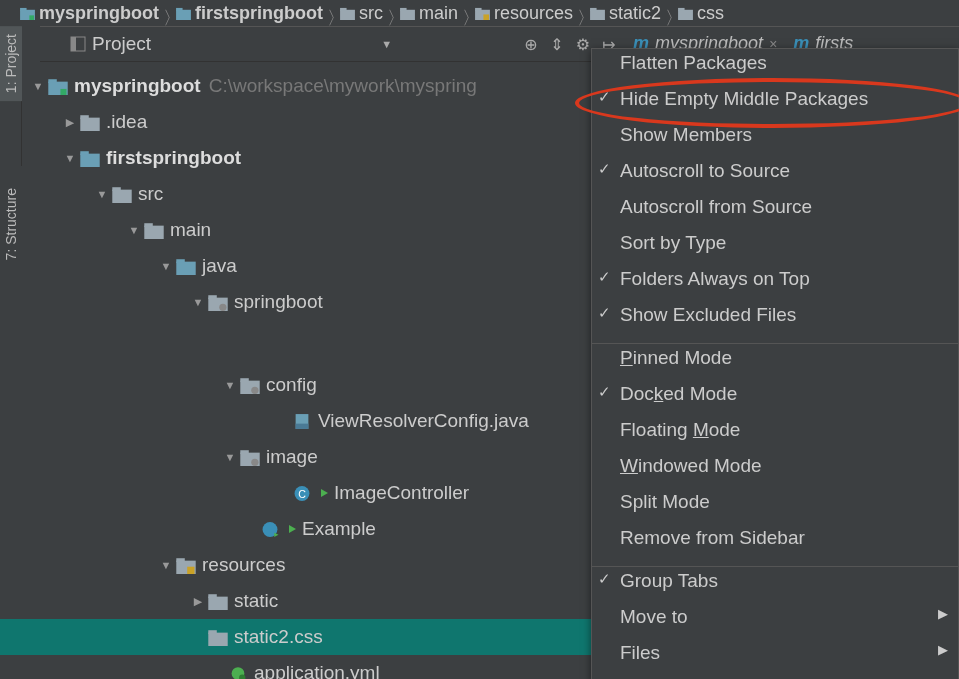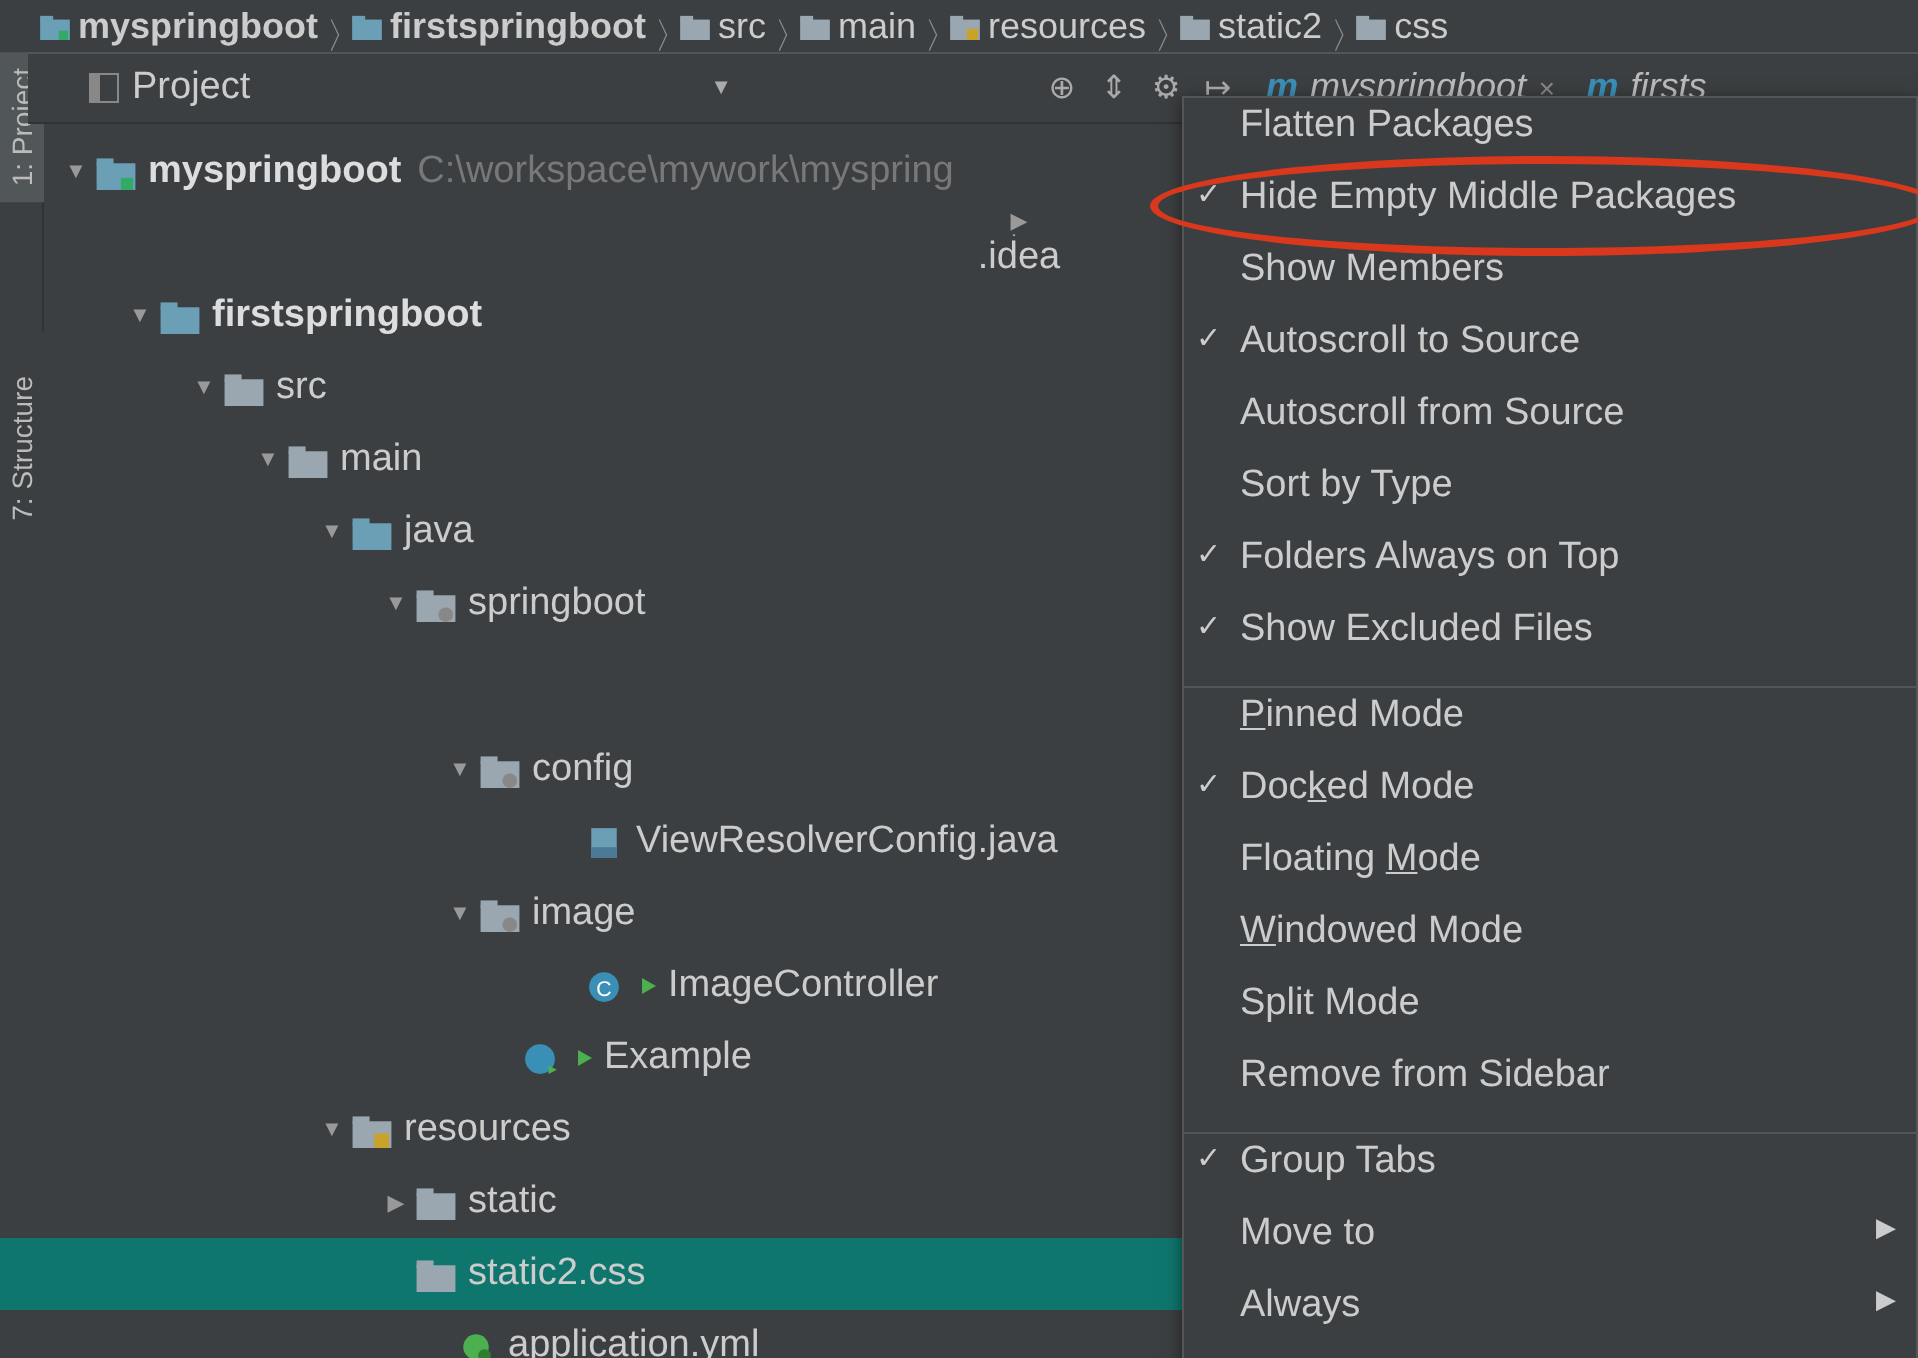--- a/index.html
+++ b/index.html
@@ -107,21 +107,21 @@
     </span>
 </div>
 
 <div class="sidetabs-left">
   <div class="sidetab active">1: Project</div>
 </div>
 <div class="sidetabs-left2">
   <div class="sidetab">7: Structure</div>
 </div>
 
-<div class="toolbar" style="margin-left:14px;">
+<div class="toolbar" style="margin-left:40px;">
   <div class="toolbar-left">
     <svg width="16" height="16">
         <rect x="1" y="1" width="14" height="14" fill="none" stroke="#888"></rect>
         <rect x="1" y="1" width="5" height="14" fill="#888"></rect>
       </svg>
     <span class="toolbar-title">Project</span>
     <span class="dropdown-tri" style="margin-left:230px;">▼</span>
   </div>
   <div class="toolbar-icons">
     <span class="ti">⊕</span>
@@ -147,21 +147,21 @@
   <div class="tree-row" style="padding-left:0;">
     <span class="arrow down"></span>
     <svg class="ticon" viewBox="0 0 16 14">
         <rect x="0" y="3" width="16" height="11" fill="#6a9fb5"></rect>
         <rect x="0" y="1" width="7" height="3" fill="#6a9fb5"></rect>
         <rect x="10" y="9" width="5" height="5" fill="#3a6"></rect>
       </svg>
     <span class="tree-label bold">myspringboot</span>
     <span class="tree-path">C:\workspace\mywork\myspring</span>
   </div>
-  <div class="tree-row" style="padding-left:32px;flex-direction:column;">
+  <div class="tree-row" style="padding-left:32px;">
     <span class="arrow right"></span>
     <svg class="ticon folder-svg" viewBox="0 0 16 14">
         <rect x="0" y="3" width="16" height="11"></rect>
         <rect x="0" y="1" width="7" height="3"></rect>
       </svg>
     <span class="tree-label">.idea</span>
   </div>
   <div class="tree-row" style="padding-left:32px;">
     <span class="arrow down"></span>
     <svg class="ticon" viewBox="0 0 16 14">
@@ -345,20 +345,20 @@
   <div class="menu-sep"></div>
   <div class="menu-item">
       <span class="menu-check">✓</span>
       <span>Group Tabs</span>
     </div>
   <div class="menu-item">
       <span>Move to</span>
       <span class="menu-sub">▶</span>
     </div>
   <div class="menu-item">
-      <span>Always</span>
+      <span>Files</span>
       <span class="menu-sub">▶</span>
     </div>
 </div>
 
 <div class="highlight-ellipse"></div>
 
 <div class="watermark">http://blog.csdn.net/zhangxiaoyang0</div>
 
 </body></html>

